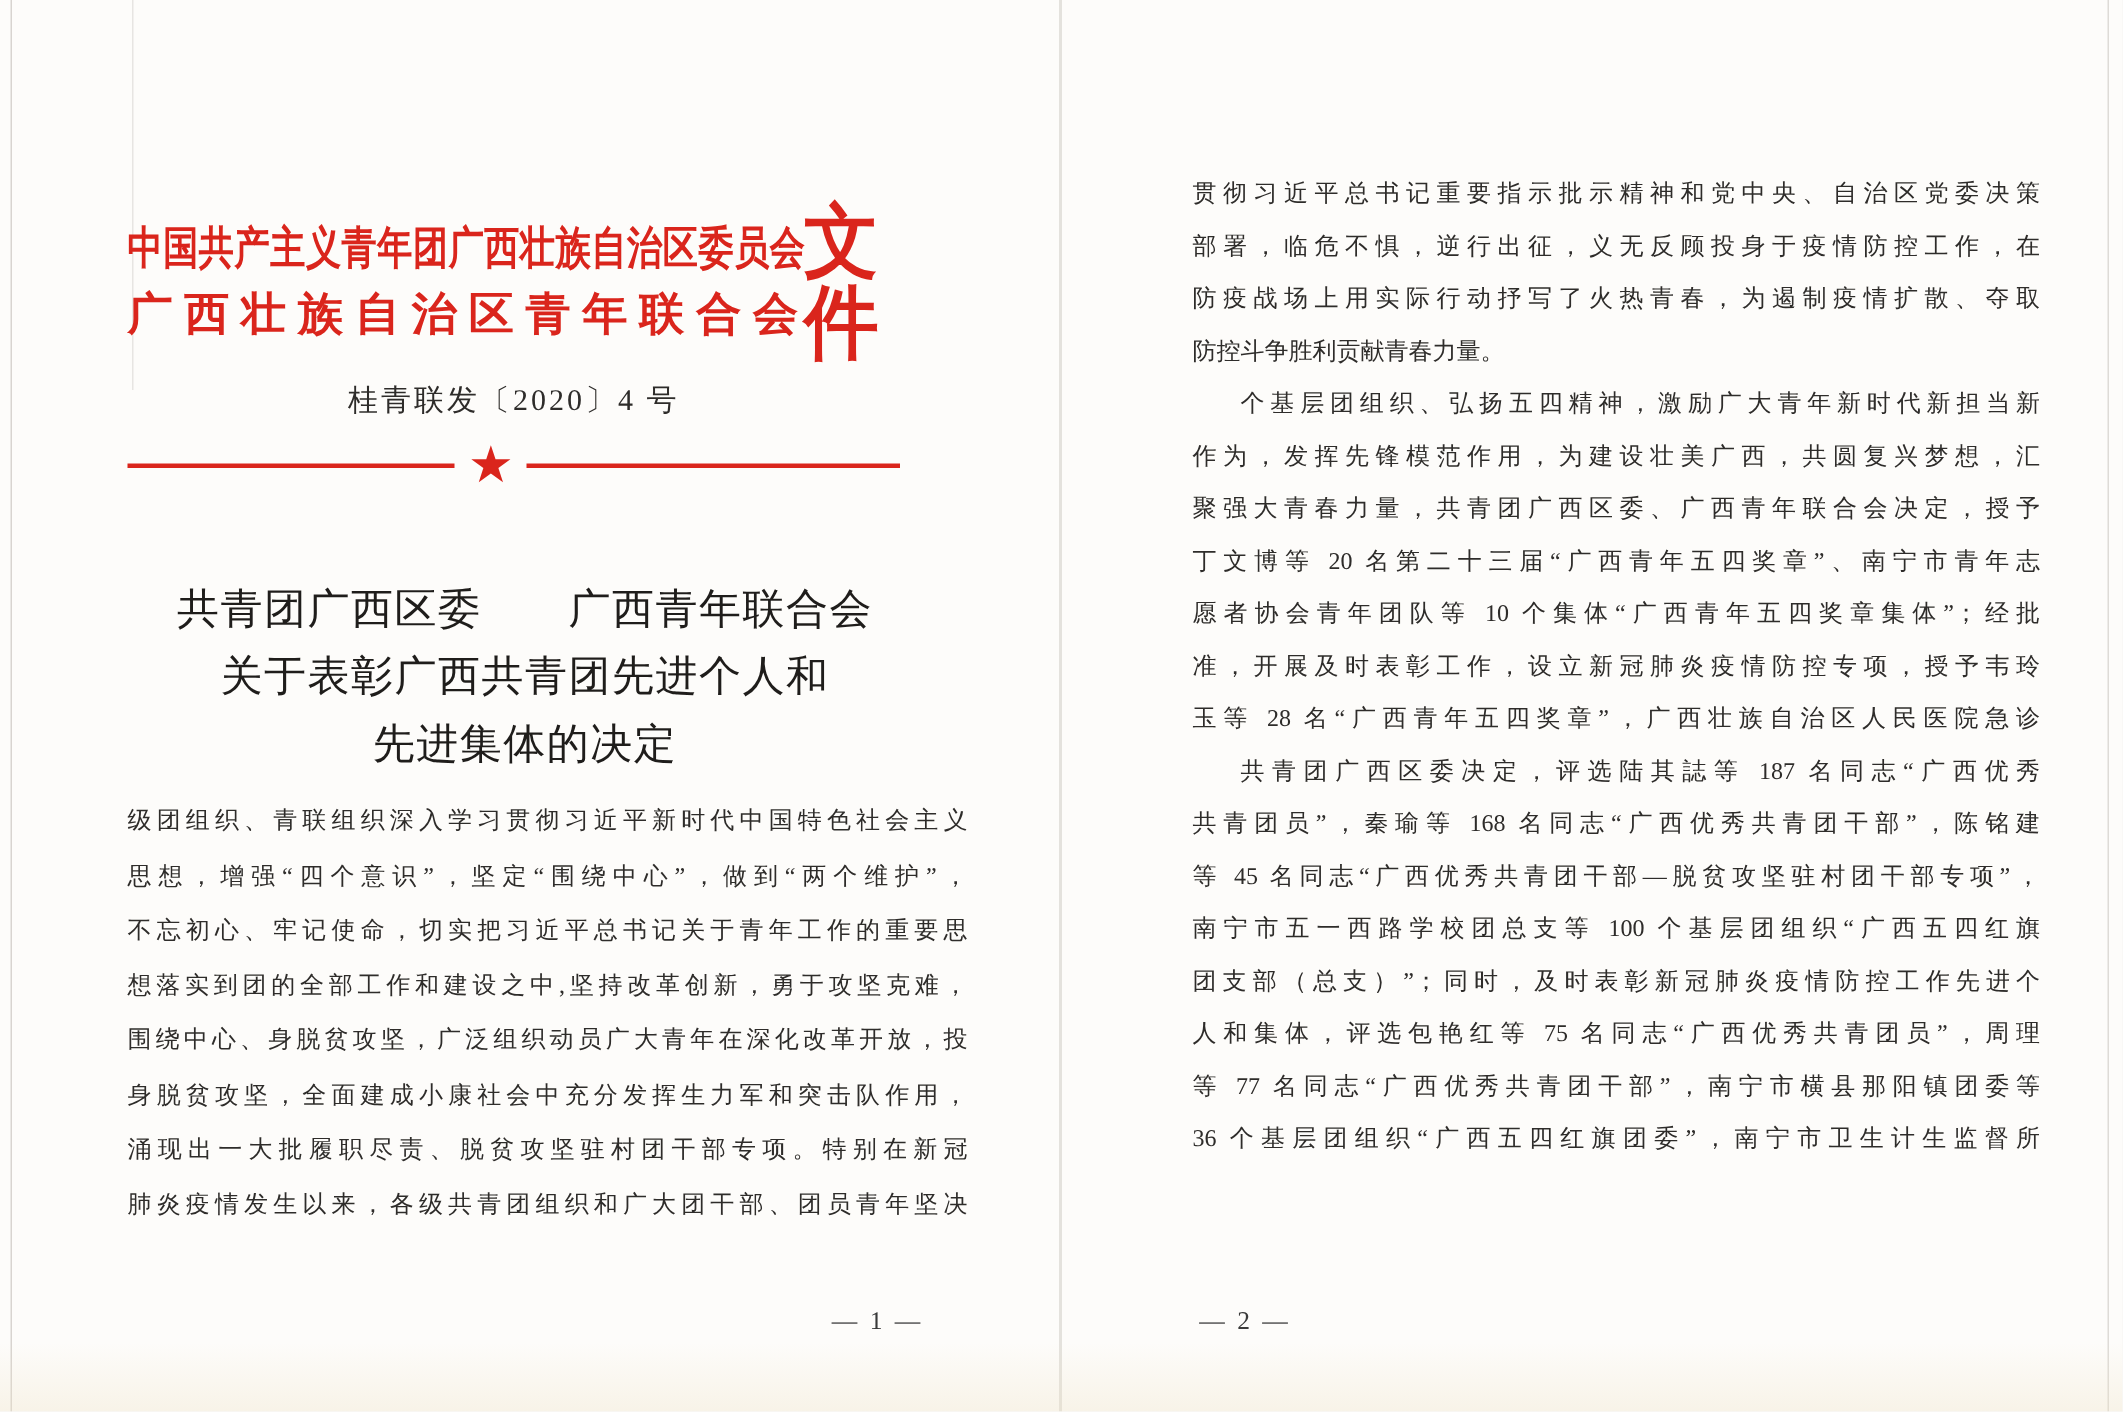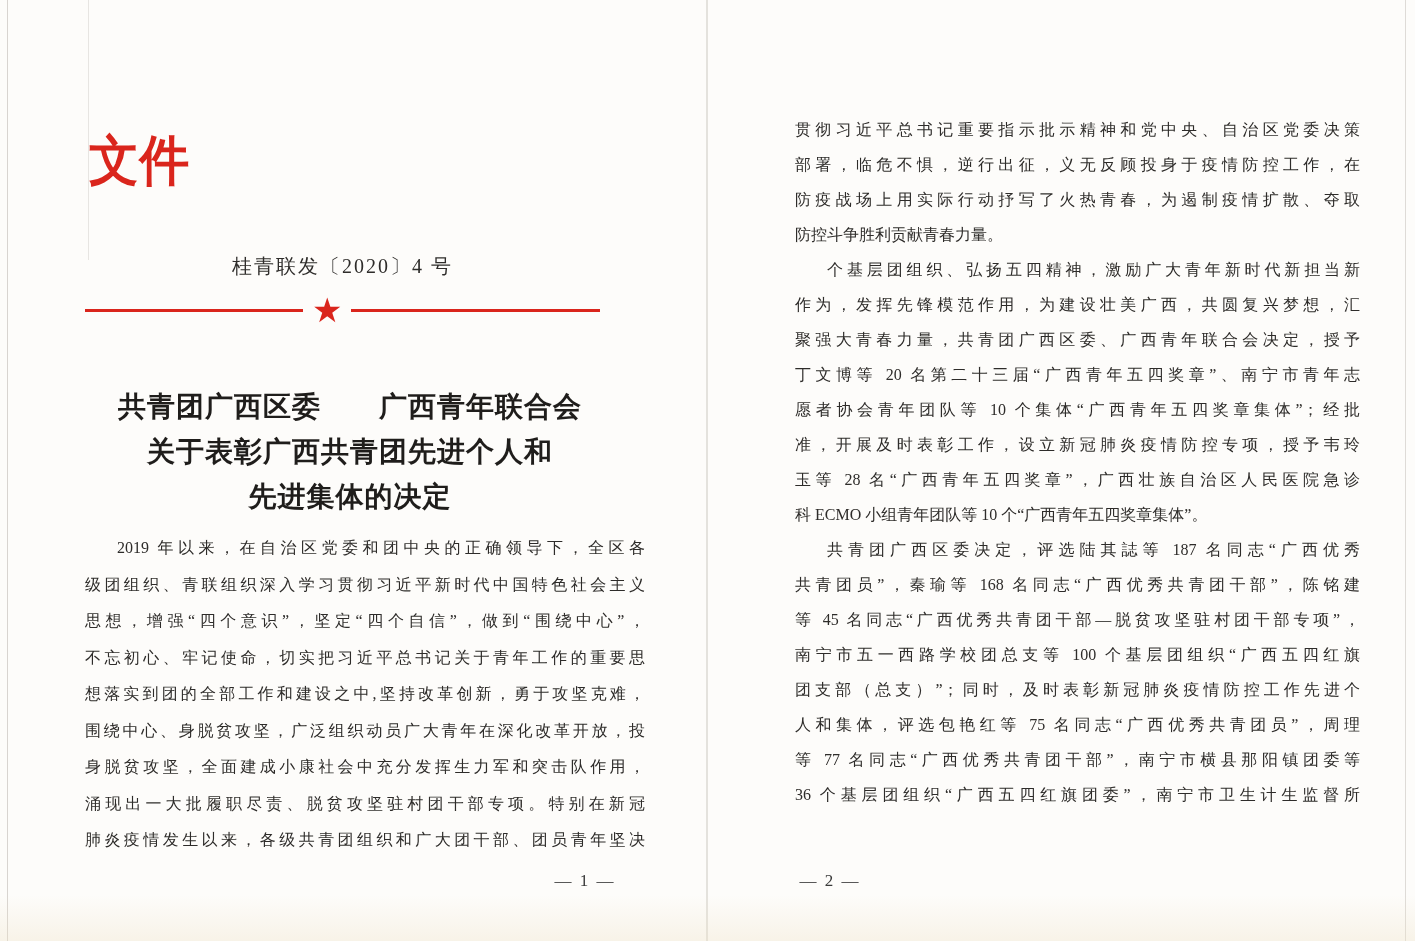--- a/index.html
+++ b/index.html
@@ -60,21 +60,21 @@
   .red-rule .seg.left{width:218px;}
   .red-rule .seg.right{flex:1;}
   .red-rule .star{
     font-family:"DejaVu Sans",sans-serif;
     color:#da251c;font-size:34px;line-height:34px;margin:0 9px;
   }
 
   
   .doc-title{
     position:absolute;left:85px;top:384px;width:530px;
-    text-align:center;font-weight:bold;color:#1f1d1b;
+    text-align:center;font-weight:normal;color:#1f1d1b;
     font-size:28px;line-height:45px;letter-spacing:1px;
   }
 
   
   .body-block{position:absolute;font-size:16px;color:#2e2c2a;}
   .body-block .line{
     text-align:justify;text-align-last:justify;
     white-space:nowrap;overflow:visible;
   }
   .p1-body{left:85px;top:530px;width:560px;}
@@ -98,42 +98,45 @@
 
   <div class="edge e1"></div>
   <div class="edge e2"></div>
   <div class="edge fold"></div>
   <div class="edge e3"></div>
 
   <div>
 
     <div class="letterhead">
       <div class="lh-row">
+        <div class="lh-org">
+          <div class="lh-line1 red">中国共产主义青年团广西壮族自治区委员会</div>
+          <div class="lh-line2 red">广西壮族自治区青年联合会</div>
+        </div>
         <div class="lh-doctype red">文件</div>
       </div>
     </div>
 
     <div class="doc-number">桂青联发〔2020〕4 号</div>
 
     <div class="red-rule">
       <div class="seg left"></div>
       <div class="star">★</div>
       <div class="seg right"></div>
     </div>
 
     <div class="doc-title">
       <div>共青团广西区委　　广西青年联合会</div>
       <div>关于表彰广西共青团先进个人和</div>
       <div>先进集体的决定</div>
     </div>
 
     <div class="body-block p1-body">
-      <div class="line ind">2019 年以来，在自治区党委和团中央的正确领导下，全区各</div>
       <div class="line">级团组织、青联组织深入学习贯彻习近平新时代中国特色社会主义</div>
-      <div class="line">思想，增强“四个意识”，坚定“四个自信”，做到“围绕中心”，</div>
+      <div class="line">思想，增强“四个意识”，坚定“围绕中心”，做到“两个维护”，</div>
       <div class="line">不忘初心、牢记使命，切实把习近平总书记关于青年工作的重要思</div>
       <div class="line">想落实到团的全部工作和建设之中,坚持改革创新，勇于攻坚克难，</div>
       <div class="line">围绕中心、身脱贫攻坚，广泛组织动员广大青年在深化改革开放，投</div>
       <div class="line">身脱贫攻坚，全面建成小康社会中充分发挥生力军和突击队作用，</div>
       <div class="line">涌现出一大批履职尽责、脱贫攻坚驻村团干部专项。特别在新冠</div>
       <div class="line">肺炎疫情发生以来，各级共青团组织和广大团干部、团员青年坚决</div>
     </div>
 
     <div class="page-number pn1">— 1 —</div>
   </div>
@@ -146,21 +149,20 @@
       <div class="line">防疫战场上用实际行动抒写了火热青春，为遏制疫情扩散、夺取</div>
       <div class="line nolast">防控斗争胜利贡献青春力量。</div>
 
       <div class="line ind">个基层团组织、弘扬五四精神，激励广大青年新时代新担当新</div>
       <div class="line">作为，发挥先锋模范作用，为建设壮美广西，共圆复兴梦想，汇</div>
       <div class="line">聚强大青春力量，共青团广西区委、广西青年联合会决定，授予</div>
       <div class="line">丁文博等 20 名第二十三届“广西青年五四奖章”、南宁市青年志</div>
       <div class="line">愿者协会青年团队等 10 个集体“广西青年五四奖章集体”；经批</div>
       <div class="line">准，开展及时表彰工作，设立新冠肺炎疫情防控专项，授予韦玲</div>
       <div class="line">玉等 28 名“广西青年五四奖章”，广西壮族自治区人民医院急诊</div>
-      <div class="line nolast">科 ECMO 小组青年团队等 10 个“广西青年五四奖章集体”。</div>
 
       <div class="line ind">共青团广西区委决定，评选陆其誌等 187 名同志“广西优秀</div>
       <div class="line">共青团员”，秦瑜等 168 名同志“广西优秀共青团干部”，陈铭建</div>
       <div class="line">等 45 名同志“广西优秀共青团干部—脱贫攻坚驻村团干部专项”，</div>
       <div class="line">南宁市五一西路学校团总支等 100 个基层团组织“广西五四红旗</div>
       <div class="line">团支部（总支）”；同时，及时表彰新冠肺炎疫情防控工作先进个</div>
       <div class="line">人和集体，评选包艳红等 75 名同志“广西优秀共青团员”，周理</div>
       <div class="line">等 77 名同志“广西优秀共青团干部”，南宁市横县那阳镇团委等</div>
       <div class="line">36 个基层团组织“广西五四红旗团委”，南宁市卫生计生监督所</div>
     </div>

